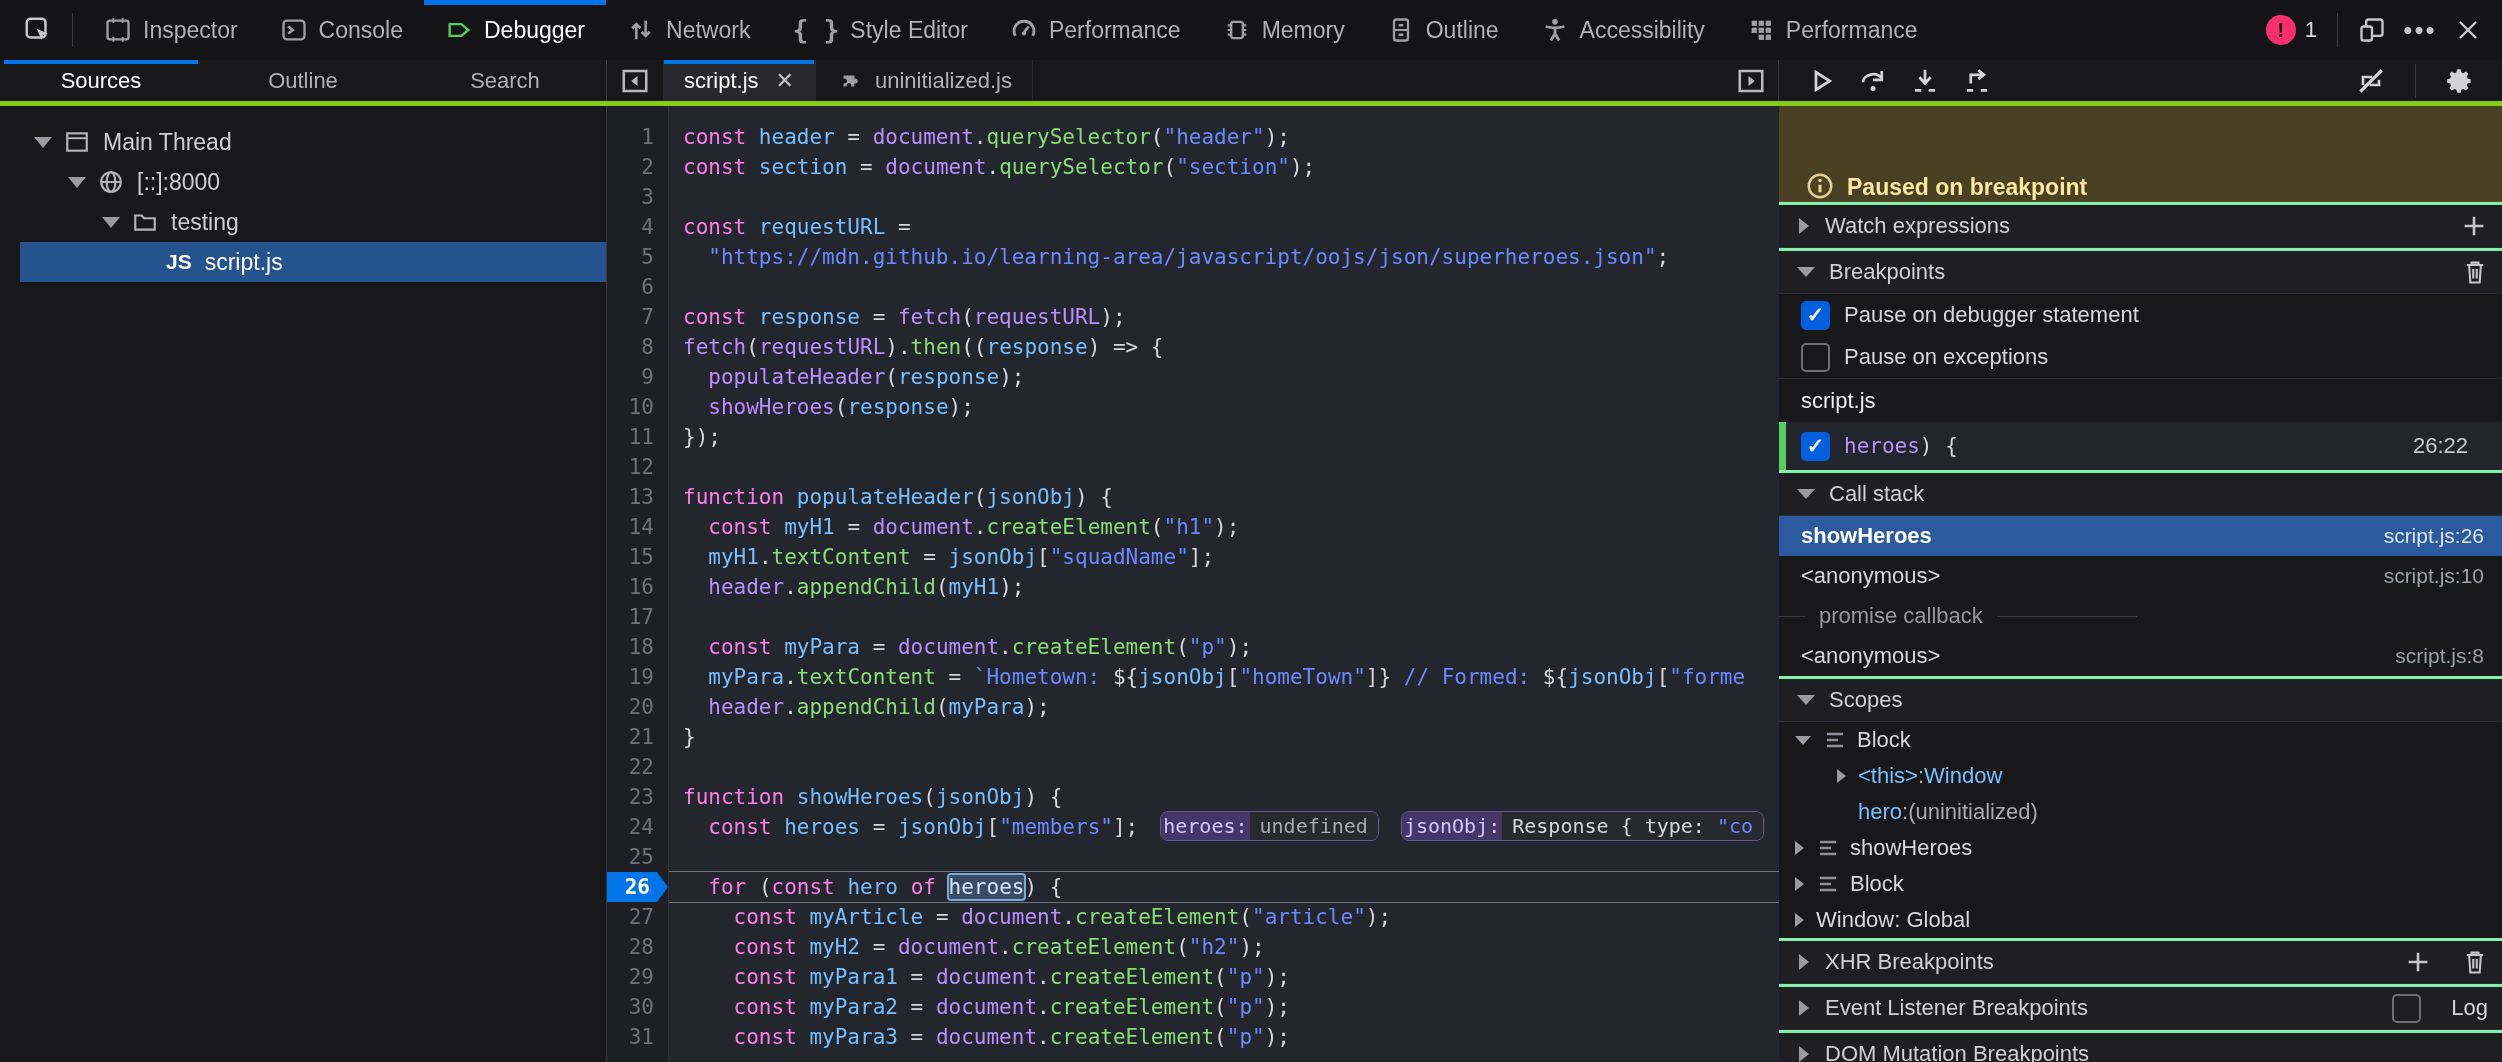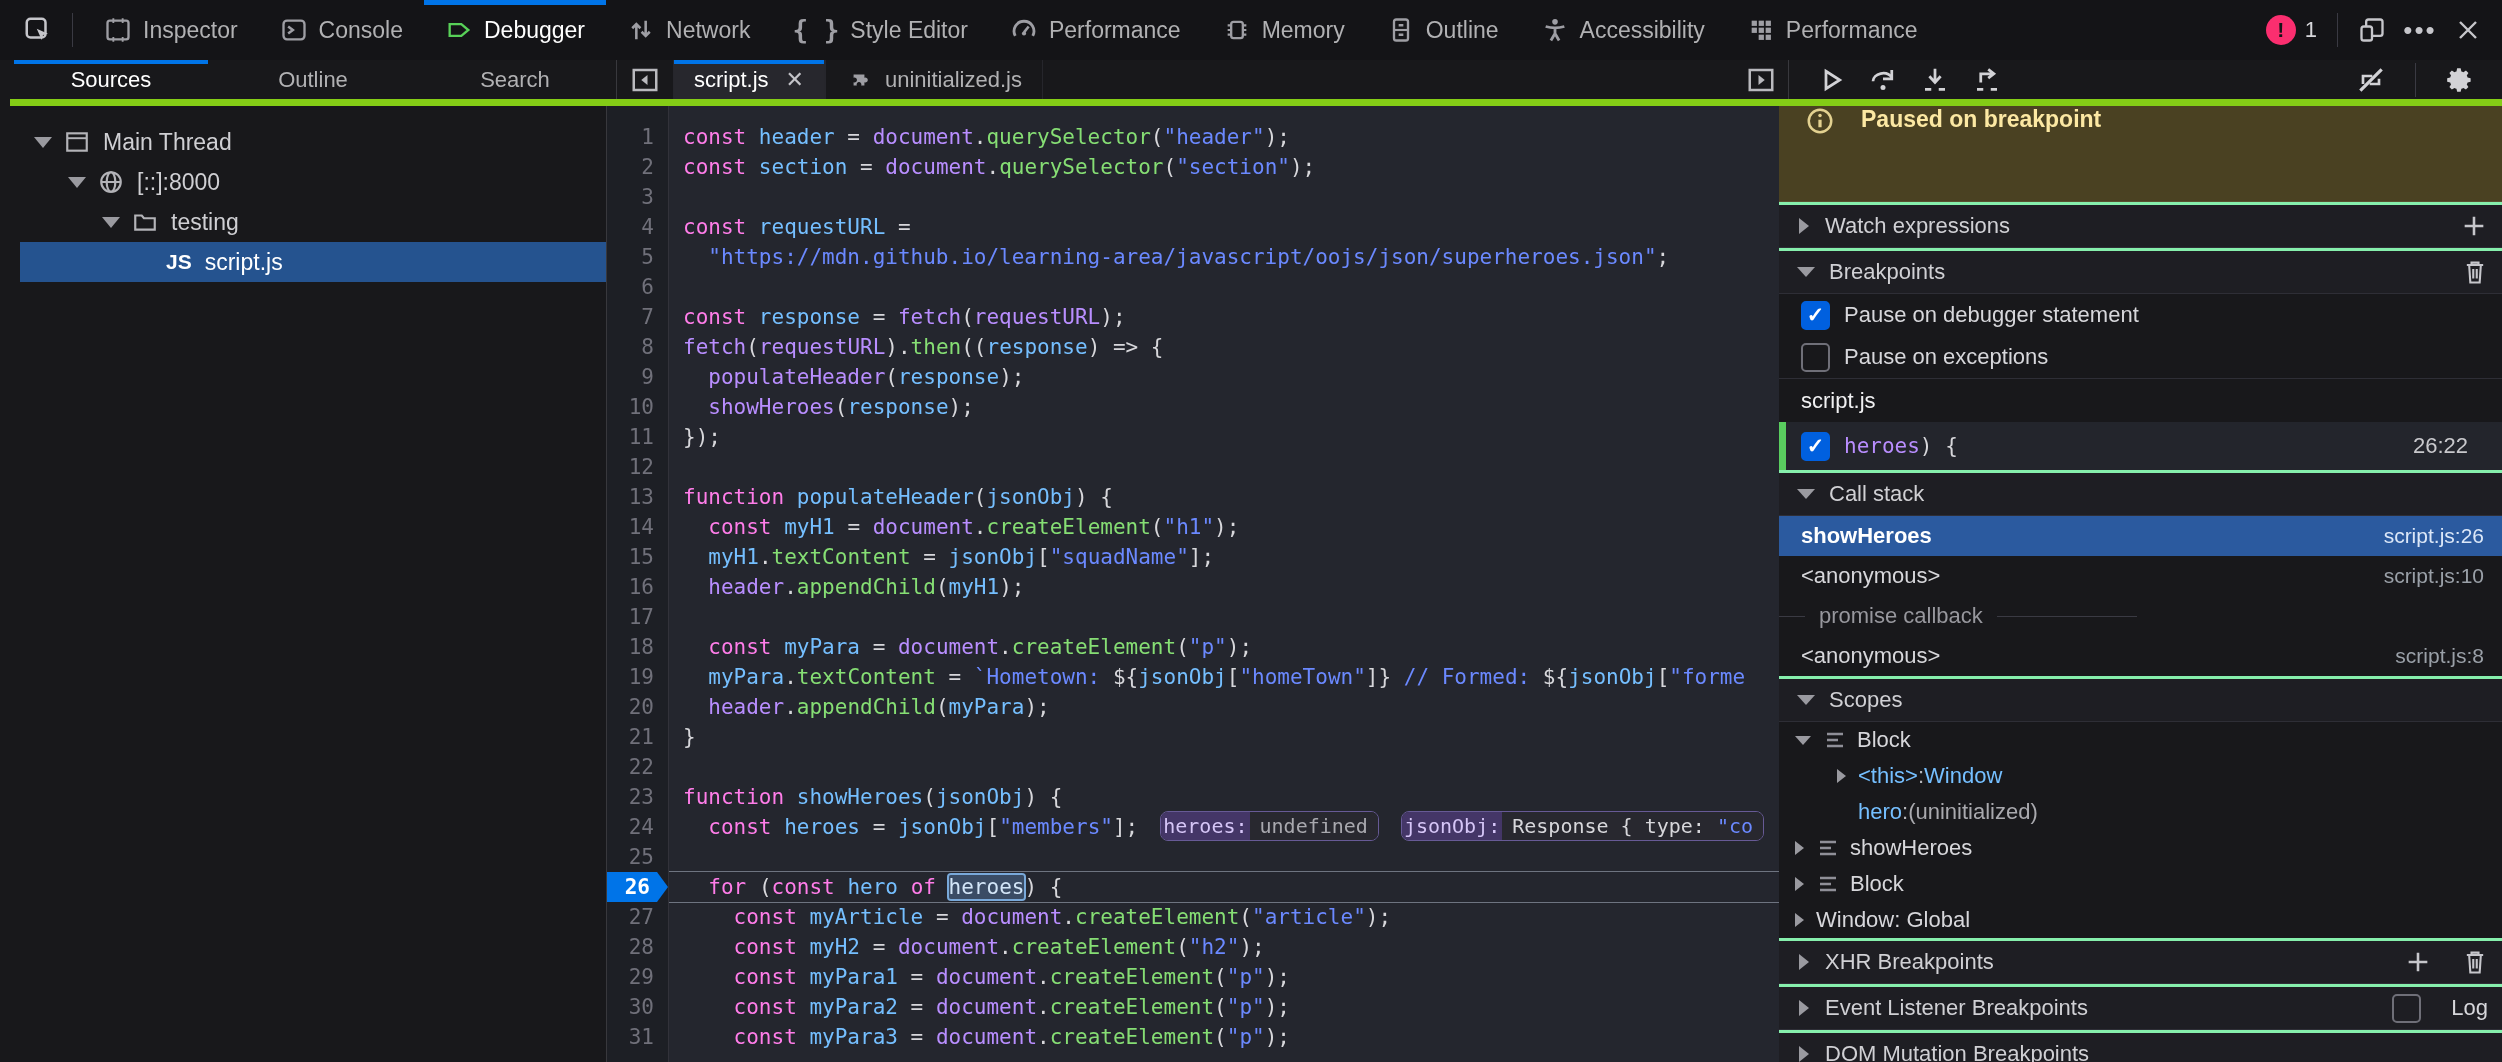--- a/index.html
+++ b/index.html
@@ -23,21 +23,21 @@
   .ttab.active::before { content:""; position:absolute; top:0; left:0; right:0; height:5px; background:#0074e8; }
   .iconbtn { display:flex; align-items:center; justify-content:center; width:48px; height:100%; color:#c6c6cb; }
   .tool-right { margin-left:auto; display:flex; align-items:center; padding-right:10px; }
   .errbadge { display:flex; align-items:center; gap:9px; margin-right:10px; }
   .errcircle { width:30px; height:30px; border-radius:50%; background:#fb2e6f; color:#141417;
                display:flex; align-items:center; justify-content:center; font-weight:bold; font-size:21px; }
   .errcount { color:#d7d7db; font-size:22px; }
   .meat { font-size:26px; letter-spacing:2px; color:#c6c6cb; }
 
   
-  .row2 { height:46px; display:flex; background:#18181b; border-bottom:7px solid #84cc16;margin-left:10px; }
+  .row2 { height:46px; display:flex; background:#18181b; border-bottom:5px solid #84cc16; }
   .side-tabs { width:607px; display:flex; border-right:1px solid #38383d; }
   .stab { flex:1; display:flex; align-items:center; justify-content:center; font-size:22px;
           color:#b1b1b3; position:relative; }
   .stab.active { color:#ffffff; }
   .stab.active::before { content:""; position:absolute; top:0; left:4px; right:4px; height:4px; background:#0074e8; }
   .editor-tabbar { width:1172px; display:flex; align-items:stretch; border-right:1px solid #38383d; }
   .collapsebtn { width:56px; display:flex; align-items:center; justify-content:center; color:#b9b9be; }
   .etab { display:flex; align-items:center; gap:13px; padding:0 20px; font-size:22px; color:#b1b1b3;
           position:relative; border-right:1px solid #26262c; border-left:1px solid #26262c; }
   .etab.active { background:#27272d; color:#ffffff; }
@@ -77,21 +77,21 @@
   .ibadge { display:inline-flex; align-items:stretch; margin-left:22px; border:1px solid #675a96;
             border-radius:8px; overflow:hidden; font-size:20px; line-height:26px; vertical-align:middle;
             transform:translateY(-2px); }
   .ibl { background:#443667; color:#d6c6f7; padding:1px 2px; }
   .ibv { background:#28282f; color:#b1b1b3; padding:1px 10px; white-space:pre; }
   .ibv .tk-s { color:#6b89ff; }
 
   
   .rightpanel { flex:1; background:#18181b; overflow:hidden; font-size:22px; }
   .banner { height:96px; background:#4a4122; border-bottom:1px solid #5a5030; color:#fce8a3;
-            display:flex; align-items:flex-start; gap:26px; padding:0 26px; font-weight:bold; font-size:23px; }
+            display:flex; align-items:flex-end; gap:12px; padding:0 26px; font-weight:bold; font-size:23px; }
   .sechdr { height:46px; display:flex; align-items:center; gap:6px; padding:16px 14px; background:#1e1e23;
             border-bottom:1px solid #2e2e36; border-top:3px solid #86efac; color:#d0d0d4; }
   .sechdr:first-child { border-top:none; }
   .hdr-actions { margin-left:auto; display:flex; align-items:center; gap:30px; color:#c6c6cb; }
   .stwisty { width:0; height:0; border-top:8px solid transparent; border-bottom:8px solid transparent;
              border-left:10px solid #9a9aa0; margin:0 10px 0 6px; flex:none; }
   .stwisty.open { border-left:9px solid transparent; border-right:9px solid transparent;
                   border-top:10px solid #9a9aa0; border-bottom:none; margin:0 8px 0 4px; }
   .optrow { height:42px; display:flex; align-items:center; gap:14px; padding:0 16px 0 22px; color:#d7d7db; }
   .cb { width:29px; height:29px; border-radius:5px; border:2px solid #6f6f78; background:transparent;

